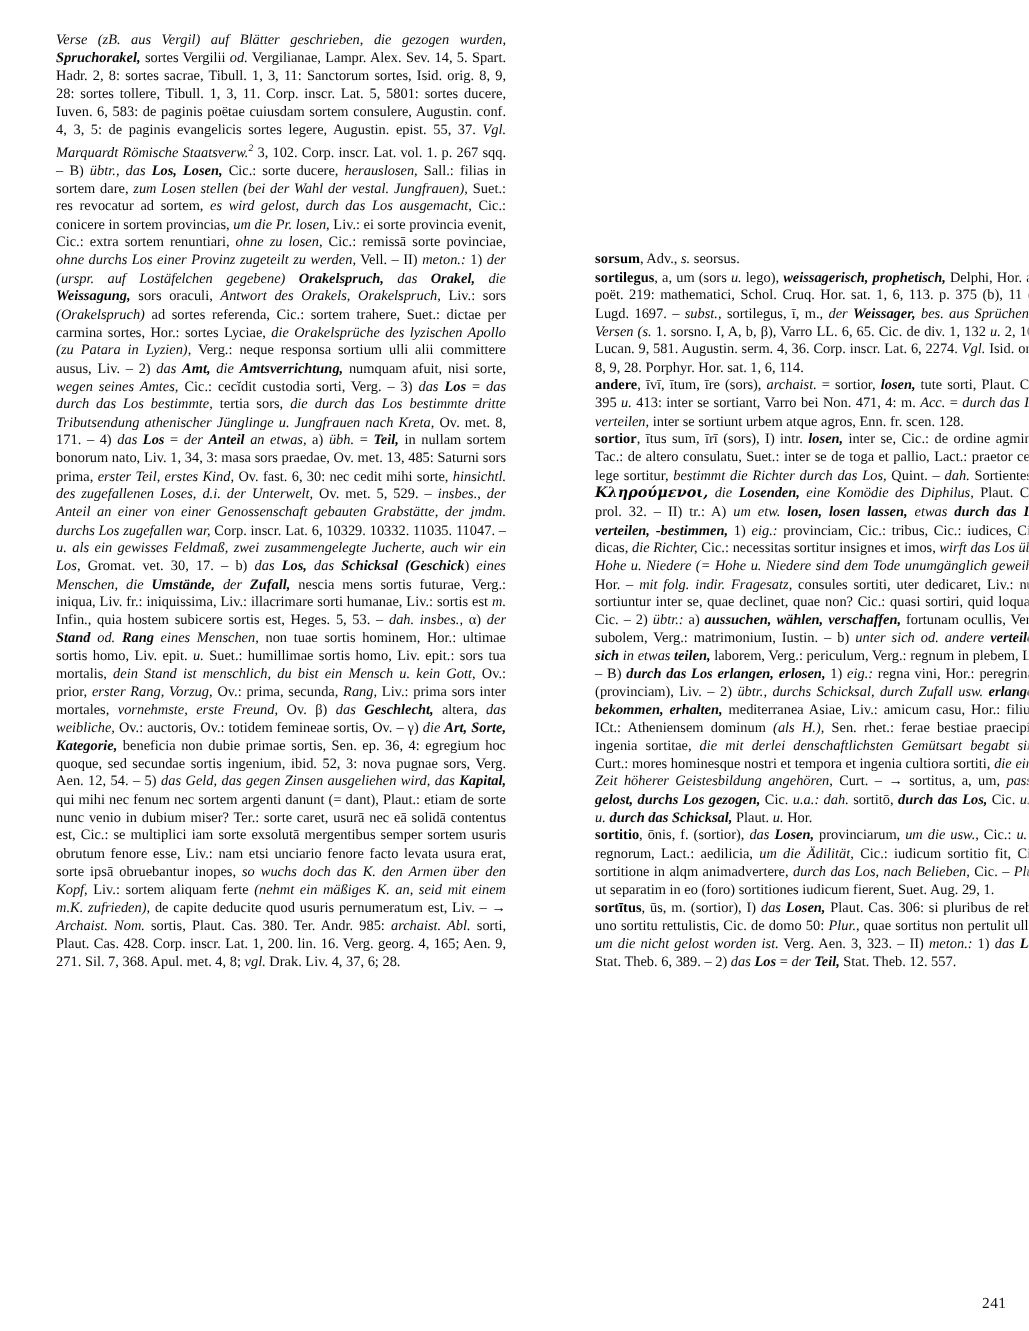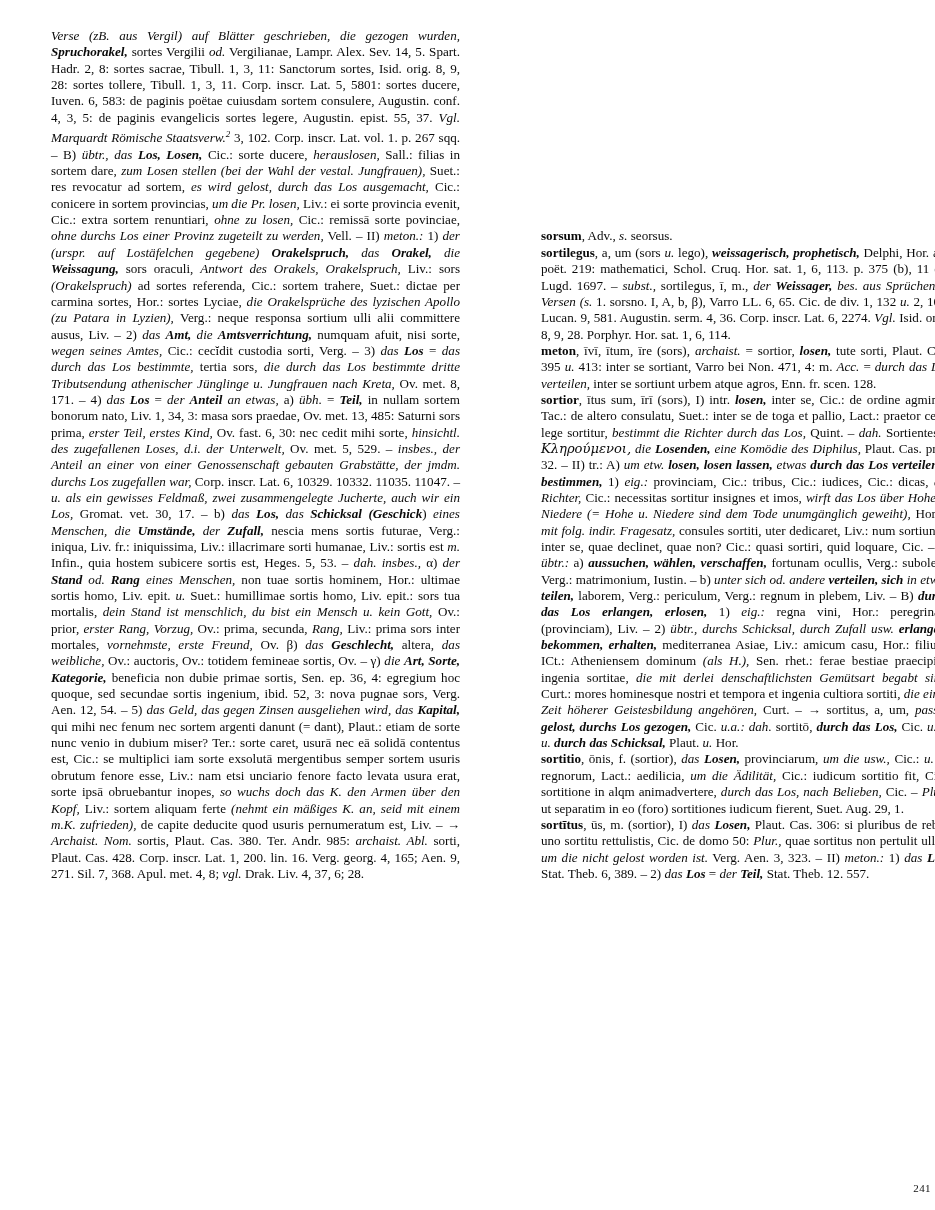--- a/index.html
+++ b/index.html
@@ -55,45 +55,46 @@
     font-style: italic;
   }
   .sup {
     font-size: 0.68em;
     vertical-align: super;
     font-style: italic;
   }
   .greek {
     font-family: "DejaVu Serif", serif;
     font-style: italic;
+    font-weight: bold;
   }
   .folio {
     position: absolute;
-    right: 4px;
+    right: 20px;
     bottom: 16px;
-    font-size: 11px;
+    font-size: 14px;
     letter-spacing: 0.4px;
     color: #111;
   }
 </style>
 </head>
 <body>
 
 <div class="page">
 
   <div class="columns">
 
     <div class="column" id="left-column">
         <p class="entry"><i>Verse (zB. aus Vergil) auf Blätter geschrieben, die gezogen wurden,</i> <span class="bi">Spruchorakel,</span> sortes Vergilii <i>od.</i> Vergilianae, Lampr. Alex. Sev. 14, 5. Spart. Hadr. 2, 8: sortes sacrae, Tibull. 1, 3, 11: Sanctorum sortes, Isid. orig. 8, 9, 28: sortes tollere, Tibull. 1, 3, 11. Corp. inscr. Lat. 5, 5801: sortes ducere, Iuven. 6, 583: de paginis poëtae cuiusdam sortem consulere, Augustin. conf. 4, 3, 5: de paginis evangelicis sortes legere, Augustin. epist. 55, 37. <i>Vgl. Marquardt Römische Staatsverw.</i><span class="sup">2</span> 3, 102. Corp. inscr. Lat. vol. 1. p. 267 sqq. – B) <i>übtr., das</i> <span class="bi">Los, Losen,</span> Cic.: sorte ducere, <i>herauslosen,</i> Sall.: filias in sortem dare, <i>zum Losen stellen (bei der Wahl der vestal. Jungfrauen),</i> Suet.: res revocatur ad sortem, <i>es wird gelost, durch das Los ausgemacht,</i> Cic.: conicere in sortem provincias, <i>um die Pr. losen,</i> Liv.: ei sorte provincia evenit, Cic.: extra sortem renuntiari, <i>ohne zu losen,</i> Cic.: remissā sorte povinciae, <i>ohne durchs Los einer Provinz zugeteilt zu werden,</i> Vell. – II) <i>meton.:</i> 1) <i>der (urspr. auf Lostäfelchen gegebene)</i> <span class="bi">Orakelspruch,</span> <i>das</i> <span class="bi">Orakel,</span> <i>die</i> <span class="bi">Weissagung,</span> sors oraculi, <i>Antwort des Orakels, Orakelspruch,</i> Liv.: sors <i>(Orakelspruch)</i> ad sortes referenda, Cic.: sortem trahere, Suet.: dictae per carmina sortes, Hor.: sortes Lyciae, <i>die Orakelsprüche des lyzischen Apollo (zu Patara in Lyzien),</i> Verg.: neque responsa sortium ulli alii committere ausus, Liv. – 2) <i>das</i> <span class="bi">Amt,</span> <i>die</i> <span class="bi">Amtsverrichtung,</span> numquam afuit, nisi sorte, <i>wegen seines Amtes,</i> Cic.: cecĭdit custodia sorti, Verg. – 3) <i>das</i> <span class="bi">Los</span> = <i>das durch das Los bestimmte,</i> tertia sors, <i>die durch das Los bestimmte dritte Tributsendung athenischer Jünglinge u. Jungfrauen nach Kreta,</i> Ov. met. 8, 171. – 4) <i>das</i> <span class="bi">Los</span> = <i>der</i> <span class="bi">Anteil</span> <i>an etwas,</i> a) <i>übh.</i> = <span class="bi">Teil,</span> in nullam sortem bonorum nato, Liv. 1, 34, 3: masa sors praedae, Ov. met. 13, 485: Saturni sors prima, <i>erster Teil, erstes Kind,</i> Ov. fast. 6, 30: nec cedit mihi sorte, <i>hinsichtl. des zugefallenen Loses, d.i. der Unterwelt,</i> Ov. met. 5, 529. – <i>insbes., der Anteil an einer von einer Genossenschaft gebauten Grabstätte, der jmdm. durchs Los zugefallen war,</i> Corp. inscr. Lat. 6, 10329. 10332. 11035. 11047. – <i>u. als ein gewisses Feldmaß, zwei zusammengelegte Jucherte, auch wir ein Los,</i> Gromat. vet. 30, 17. – b) <i>das</i> <span class="bi">Los,</span> <i>das</i> <span class="bi">Schicksal (Geschick</span>) <i>eines Menschen, die</i> <span class="bi">Umstände,</span> <i>der</i> <span class="bi">Zufall,</span> nescia mens sortis futurae, Verg.: iniqua, Liv. fr.: iniquissima, Liv.: illacrimare sorti humanae, Liv.: sortis est <i>m.</i> Infin., quia hostem subicere sortis est, Heges. 5, 53. – <i>dah. insbes.,</i> α) <i>der</i> <span class="bi">Stand</span> <i>od.</i> <span class="bi">Rang</span> <i>eines Menschen,</i> non tuae sortis hominem, Hor.: ultimae sortis homo, Liv. epit. <i>u.</i> Suet.: humillimae sortis homo, Liv. epit.: sors tua mortalis, <i>dein Stand ist menschlich, du bist ein Mensch u. kein Gott,</i> Ov.: prior, <i>erster Rang, Vorzug,</i> Ov.: prima, secunda, <i>Rang,</i> Liv.: prima sors inter mortales, <i>vornehmste, erste Freund,</i> Ov. β) <i>das</i> <span class="bi">Geschlecht,</span> altera, <i>das weibliche,</i> Ov.: auctoris, Ov.: totidem femineae sortis, Ov. – γ) <i>die</i> <span class="bi">Art, Sorte, Kategorie,</span> beneficia non dubie primae sortis, Sen. ep. 36, 4: egregium hoc quoque, sed secundae sortis ingenium, ibid. 52, 3: nova pugnae sors, Verg. Aen. 12, 54. – 5) <i>das Geld, das gegen Zinsen ausgeliehen wird, das</i> <span class="bi">Kapital,</span> qui mihi nec fenum nec sortem argenti danunt (= dant), Plaut.: etiam de sorte nunc venio in dubium miser? Ter.: sorte caret, usurā nec eā solidā contentus est, Cic.: se multiplici iam sorte exsolutā mergentibus semper sortem usuris obrutum fenore esse, Liv.: nam etsi unciario fenore facto levata usura erat, sorte ipsā obruebantur inopes, <i>so wuchs doch das K. den Armen über den Kopf,</i> Liv.: sortem aliquam ferte <i>(nehmt ein mäßiges K. an, seid mit einem m.K. zufrieden),</i> de capite deducite quod usuris pernumeratum est, Liv. – → <i>Archaist. Nom.</i> sortis, Plaut. Cas. 380. Ter. Andr. 985: <i>archaist. Abl.</i> sorti, Plaut. Cas. 428. Corp. inscr. Lat. 1, 200. lin. 16. Verg. georg. 4, 165; Aen. 9, 271. Sil. 7, 368. Apul. met. 4, 8; <i>vgl.</i> Drak. Liv. 4, 37, 6; 28.</p>
       </div>
 
     <div class="column" id="right-column">
         <p class="entry"><b>sorsum</b>, Adv., <i>s.</i> seorsus.</p>
         <p class="entry"><b>sortilegus</b>, a, um (sors <i>u.</i> lego), <span class="bi">weissagerisch, prophetisch,</span> Delphi, Hor. art. poët. 219: mathematici, Schol. Cruq. Hor. sat. 1, 6, 113. p. 375 (b), 11 ed. Lugd. 1697. – <i>subst.,</i> sortilegus, ī, m., <i>der</i> <span class="bi">Weissager,</span> <i>bes. aus Sprüchen u. Versen (s.</i> 1. sorsno. I, A, b, β), Varro LL. 6, 65. Cic. de div. 1, 132 <i>u.</i> 2, 109. Lucan. 9, 581. Augustin. serm. 4, 36. Corp. inscr. Lat. 6, 2274. <i>Vgl.</i> Isid. orig. 8, 9, 28. Porphyr. Hor. sat. 1, 6, 114.</p>
-        <p class="entry"><b>meton</b>, īvī, ītum, īre (sors), <i>archaist.</i> = sortior, <span class="bi">losen,</span> tute sorti, Plaut. Cas. 395 <i>u.</i> 413: inter se sortiant, Varro bei Non. 471, 4: m. <i>Acc.</i> = <i>durch das Los verteilen,</i> inter se sortiunt urbem atque agros, Enn. fr. scen. 128.</p>
+        <p class="entry"><b>andere</b>, īvī, ītum, īre (sors), <i>archaist.</i> = sortior, <span class="bi">losen,</span> tute sorti, Plaut. Cas. 395 <i>u.</i> 413: inter se sortiant, Varro bei Non. 471, 4: m. <i>Acc.</i> = <i>durch das Los verteilen,</i> inter se sortiunt urbem atque agros, Enn. fr. scen. 128.</p>
         <p class="entry"><b>sortior</b>, ītus sum, īrī (sors), I) intr. <span class="bi">losen,</span> inter se, Cic.: de ordine agminis, Tac.: de altero consulatu, Suet.: inter se de toga et pallio, Lact.: praetor certā lege sortitur, <i>bestimmt die Richter durch das Los,</i> Quint. – <i>dah.</i> Sortientes = <span class="greek">Κληρούμενοι,</span> <i>die</i> <span class="bi">Losenden,</span> <i>eine Komödie des Diphilus,</i> Plaut. Cas. prol. 32. – II) tr.: A) <i>um etw.</i> <span class="bi">losen, losen lassen,</span> <i>etwas</i> <span class="bi">durch das Los verteilen, -bestimmen,</span> 1) <i>eig.:</i> provinciam, Cic.: tribus, Cic.: iudices, Cic.: dicas, <i>die Richter,</i> Cic.: necessitas sortitur insignes et imos, <i>wirft das Los über Hohe u. Niedere (= Hohe u. Niedere sind dem Tode unumgänglich geweiht),</i> Hor. – <i>mit folg. indir. Fragesatz,</i> consules sortiti, uter dedicaret, Liv.: num sortiuntur inter se, quae declinet, quae non? Cic.: quasi sortiri, quid loquare, Cic. – 2) <i>übtr.:</i> a) <span class="bi">aussuchen, wählen, verschaffen,</span> fortunam ocullis, Verg.: subolem, Verg.: matrimonium, Iustin. – b) <i>unter sich od. andere</i> <span class="bi">verteilen, sich</span> <i>in etwas</i> <span class="bi">teilen,</span> laborem, Verg.: periculum, Verg.: regnum in plebem, Liv. – B) <span class="bi">durch das Los erlangen, erlosen,</span> 1) <i>eig.:</i> regna vini, Hor.: peregrinam (provinciam), Liv. – 2) <i>übtr., durchs Schicksal, durch Zufall usw.</i> <span class="bi">erlangen, bekommen, erhalten,</span> mediterranea Asiae, Liv.: amicum casu, Hor.: filium, ICt.: Atheniensem dominum <i>(als H.),</i> Sen. rhet.: ferae bestiae praecipitia ingenia sortitae, <i>die mit derlei denschaftlichsten Gemütsart begabt sind,</i> Curt.: mores hominesque nostri et tempora et ingenia cultiora sortiti, <i>die einer Zeit höherer Geistesbildung angehören,</i> Curt. – → sortitus, a, um, <i>passiv,</i> <span class="bi">gelost, durchs Los gezogen,</span> Cic. <i>u.a.: dah.</i> sortitō, <span class="bi">durch das Los,</span> Cic. <i>u.a., u.</i> <span class="bi">durch das Schicksal,</span> Plaut. <i>u.</i> Hor.</p>
         <p class="entry"><b>sortitio</b>, ōnis, f. (sortior), <i>das</i> <span class="bi">Losen,</span> provinciarum, <i>um die usw.,</i> Cic.: <i>u. so</i> regnorum, Lact.: aedilicia, <i>um die Ädilität,</i> Cic.: iudicum sortitio fit, Cic.: sortitione in alqm animadvertere, <i>durch das Los, nach Belieben,</i> Cic. – <i>Plur.,</i> ut separatim in eo (foro) sortitiones iudicum fierent, Suet. Aug. 29, 1.</p>
         <p class="entry"><b>sortītus</b>, ūs, m. (sortior), I) <i>das</i> <span class="bi">Losen,</span> Plaut. Cas. 306: si pluribus de rebus uno sortitu rettulistis, Cic. de domo 50: <i>Plur.,</i> quae sortitus non pertulit ullos, <i>um die nicht gelost worden ist.</i> Verg. Aen. 3, 323. – II) <i>meton.:</i> 1) <i>das</i> <span class="bi">Los,</span> Stat. Theb. 6, 389. – 2) <i>das</i> <span class="bi">Los</span> = <i>der</i> <span class="bi">Teil,</span> Stat. Theb. 12. 557.</p>
       </div>
 
   </div>
 
   <div class="folio">241</div>
 
 </div>

